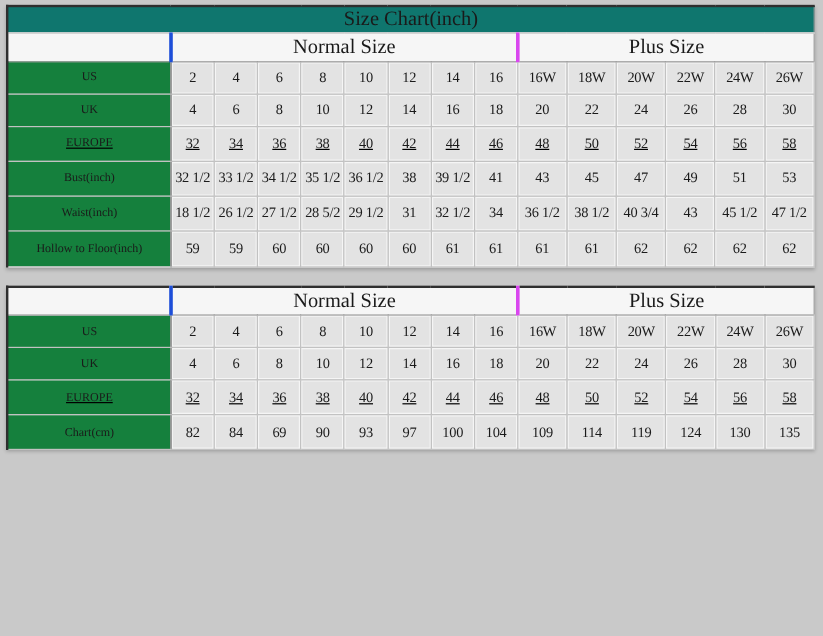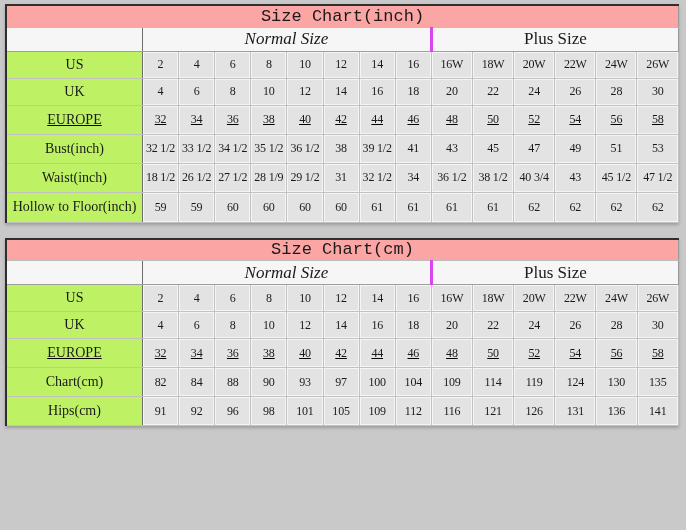--- a/index.html
+++ b/index.html
@@ -39,40 +39,39 @@
   tbody tr:nth-child(1) { height: 27px; }
   tbody tr:nth-child(2) { height: 27px; }
   tbody tr:nth-child(3) { height: 29px; text-decoration: underline; }
   tbody tr:nth-child(4) { height: 29px; margin-left: 32px; }
   tbody tr:nth-child(5) { height: 29px; }
   tbody tr:nth-child(6) { height: 30px; }
   tbody tr:nth-child(7) { height: 33px; }
 
   th.title {
     font-size: 17px;
-    background: #fca5a5;
+    background: #0f766e;
     border-bottom: 1px solid #bdbdbd;
-    font-family: Liberation Mono, monospace;
   }
   th.corner {
     background: #f6f6f6;
     border-right: 1px solid #6e6e6e;
     border-bottom: 1px solid #9e9e9e;
   }
   th.group {
     font-size: 17px;
     background: #f6f6f6;
     border-bottom: 1px solid #9e9e9e;
   }
-  th.group.normal { border-left: 1px solid #1d4ed8; font-style: italic; }
+  th.group.normal { border-left: 3px solid #1d4ed8; }
   th.group.plus   { border-left: 3px solid #d946ef; }
 
   tbody th.rowlabel {
-    font-size: 14px;
-    background: #bef264;
+    font-size: 10px;
+    background: #15803d;
     border: 1px solid #c2c2c2;
     border-right: 1px solid #6e6e6e;
   }
   tbody td.data {
     font-size: 12px;
     letter-spacing: -0.2px;
     background: #e3e3e3;
     border: 1px solid #c2c2c2;
     box-shadow: inset 0 0 0 1px #f5f5f5;
   }
@@ -165,21 +164,21 @@
           <td class="data">47</td>
           <td class="data">49</td>
           <td class="data">51</td>
           <td class="data">53</td>
         </tr>
         <tr>
           <th class="rowlabel">Waist(inch)</th>
           <td class="data">18 1/2</td>
           <td class="data">26 1/2</td>
           <td class="data">27 1/2</td>
-          <td class="data">28 1/9</td>
+          <td class="data">28 5/2</td>
           <td class="data">29 1/2</td>
           <td class="data">31</td>
           <td class="data">32 1/2</td>
           <td class="data">34</td>
           <td class="data">36 1/2</td>
           <td class="data">38 1/2</td>
           <td class="data">40 3/4</td>
           <td class="data">43</td>
           <td class="data">45 1/2</td>
           <td class="data">47 1/2</td>
@@ -204,23 +203,20 @@
       </tbody>
   </table>
 
   <table class="size-table t2">
     <colgroup>
       <col style="width:136px">
       <col span="8" style="width:36px">
       <col span="6" style="width:41px">
     </colgroup>
     <thead>
-      <tr class="title-row">
-        <th class="title" colspan="15">Size Chart(cm)</th>
-      </tr>
       <tr class="group-row">
         <th class="corner"></th>
         <th class="group normal" colspan="8">Normal Size</th>
         <th class="group plus" colspan="6">Plus Size</th>
       </tr>
     </thead>
     <tbody>
         <tr>
           <th class="rowlabel">US</th>
           <td class="data">2</td>
@@ -269,46 +265,29 @@
           <td class="data">50</td>
           <td class="data">52</td>
           <td class="data">54</td>
           <td class="data">56</td>
           <td class="data">58</td>
         </tr>
         <tr>
           <th class="rowlabel">Chart(cm)</th>
           <td class="data">82</td>
           <td class="data">84</td>
-          <td class="data">88</td>
+          <td class="data">69</td>
           <td class="data">90</td>
           <td class="data">93</td>
           <td class="data">97</td>
           <td class="data">100</td>
           <td class="data">104</td>
           <td class="data">109</td>
           <td class="data">114</td>
           <td class="data">119</td>
           <td class="data">124</td>
           <td class="data">130</td>
           <td class="data">135</td>
         </tr>
-        <tr>
-          <th class="rowlabel">Hips(cm)</th>
-          <td class="data">91</td>
-          <td class="data">92</td>
-          <td class="data">96</td>
-          <td class="data">98</td>
-          <td class="data">101</td>
-          <td class="data">105</td>
-          <td class="data">109</td>
-          <td class="data">112</td>
-          <td class="data">116</td>
-          <td class="data">121</td>
-          <td class="data">126</td>
-          <td class="data">131</td>
-          <td class="data">136</td>
-          <td class="data">141</td>
-        </tr>
       </tbody>
   </table>
 
 </div>
 
 </body></html>

